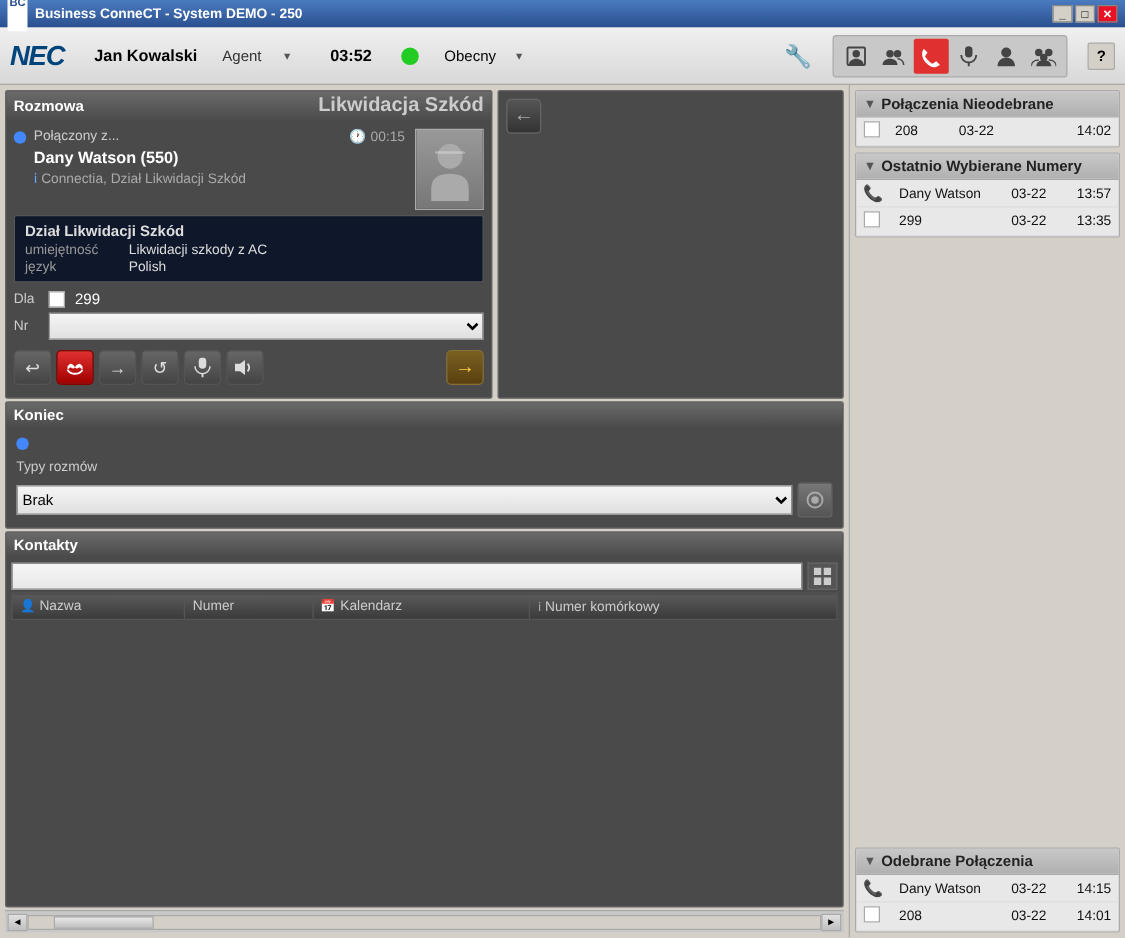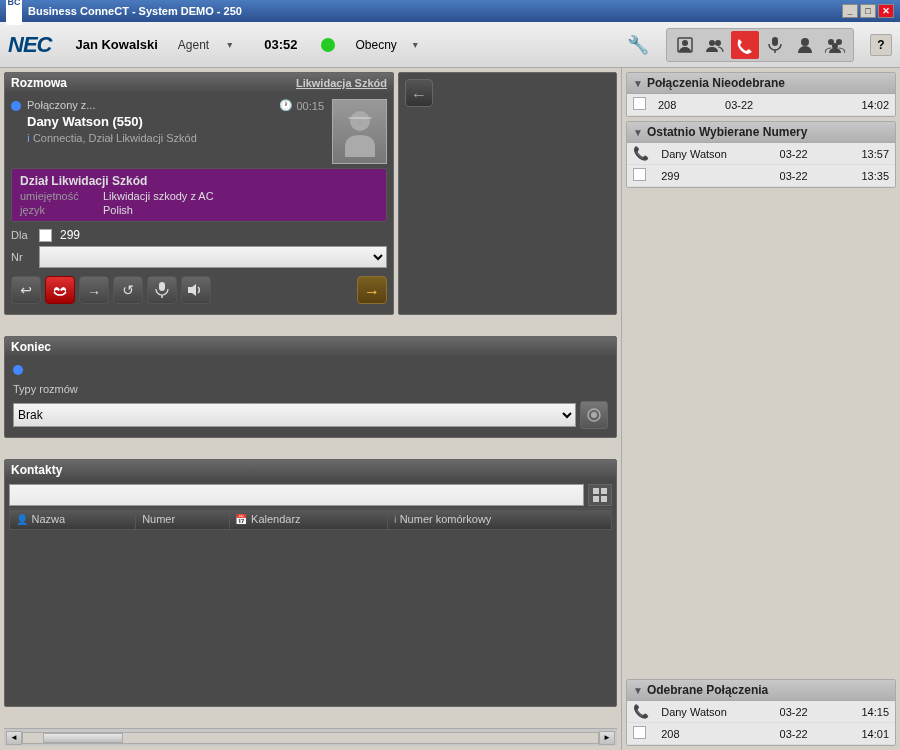--- a/index.html
+++ b/index.html
@@ -44,39 +44,39 @@
     .toolbar-icons { display: flex; gap: 2px; background: #c8c8c8; border: 1px solid #aaa; border-radius: 3px; padding: 2px 4px; align-items: center; }
     .t-icon { width: 28px; height: 28px; display: flex; align-items: center; justify-content: center; cursor: pointer; font-size: 16px; border-radius: 2px; }
     .t-icon.active { background: #e03030; }
     .t-icon.active svg { fill: white; }
     .toolbar-help { width: 22px; height: 22px; background: #d4d0c8; border: 1px solid #aaa; border-radius: 2px; display: flex; align-items: center; justify-content: center; font-weight: bold; cursor: pointer; }
 
     
     .main-area { display: flex; height: calc(750px - 22px - 46px); }
     
     
-    .left-panel { width: 622px; display: flex; flex-direction: column; background: #d4d0c8; padding: 4px; gap: 21px; border-right: 1px solid #aaa; }
+    .left-panel { width: 680px; display: flex; flex-direction: column; background: #d4d0c8; padding: 4px; gap: 2px; border-right: 1px solid #aaa; }
 
     
     .rozmowa-section { background: #4a4a4a; border: 1px solid #666; border-radius: 2px; }
     .section-header { display: flex; align-items: center; padding: 3px 6px; background: linear-gradient(to bottom, #6a6a6a, #4a4a4a); color: white; font-size: 12px; font-weight: bold; justify-content: space-between; }
-    .section-header-right { color: #ccc; font-size: 11px; text-decoration: underline; }
+    .section-header-right { color: #ccc; font-size: 16px; }
 
     .rozmowa-content { padding: 6px; display: flex; flex-direction: column; gap: 4px; }
     .call-info-row { display: flex; align-items: flex-start; }
     .call-status-dot { width: 10px; height: 10px; background: #4488ff; border-radius: 50%; margin-top: 2px; margin-right: 6px; flex-shrink: 0; }
     .call-details { flex: 1; }
     .call-status-text { color: #ccc; font-size: 11px; display: flex; justify-content: space-between; }
     .call-time { color: #aaa; font-size: 11px; }
     .call-name { color: white; font-size: 13px; font-weight: bold; margin-top: 2px; }
     .call-company { color: #aaa; font-size: 11px; margin-top: 1px; }
     .call-photo { width: 55px; height: 65px; background: #888; border: 1px solid #aaa; margin-left: 8px; overflow: hidden; flex-shrink: 0; }
     .call-photo-inner { width: 100%; height: 100%; background: linear-gradient(to bottom, #999, #777); display: flex; align-items: center; justify-content: center; color: #ccc; font-size: 24px; }
 
-    .call-meta { background: #701a75; border: 1px solid #555; padding: 5px 8px; border-radius: 2px; }
+    .call-meta { background: #0f172a; border: 1px solid #555; padding: 5px 8px; border-radius: 2px; }
     .call-meta-title { color: #ddd; font-size: 12px; font-weight: bold; }
     .call-meta-row { display: flex; gap: 8px; color: #bbb; font-size: 11px; margin-top: 2px; }
     .call-meta-label { color: #999; width: 75px; }
     .call-meta-value { color: #ddd; }
 
     .dla-row { display: flex; align-items: center; gap: 8px; margin-top: 2px; }
     .dla-label { color: #ccc; font-size: 11px; width: 20px; }
     .dla-checkbox { width: 13px; height: 13px; background: #fff; border: 1px solid #aaa; flex-shrink: 0; }
     .dla-number { color: white; font-size: 12px; }
 

